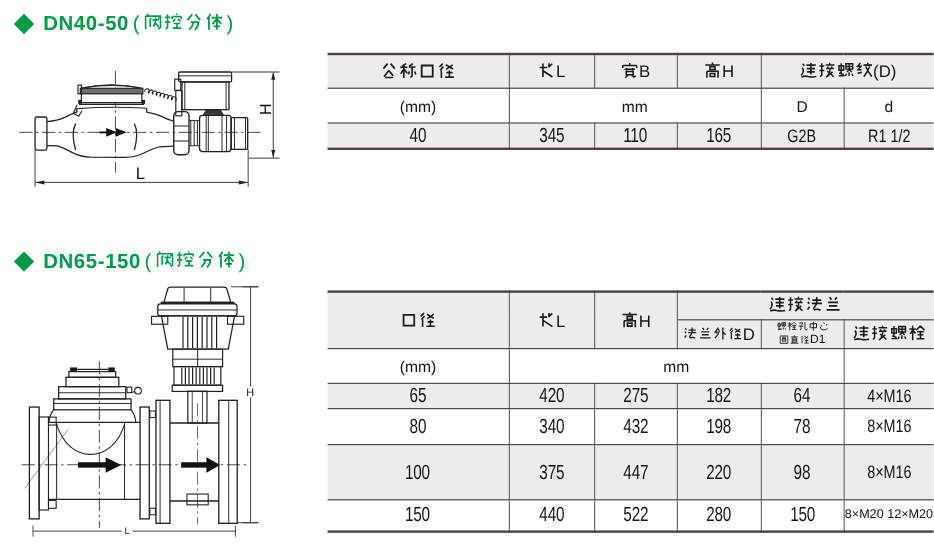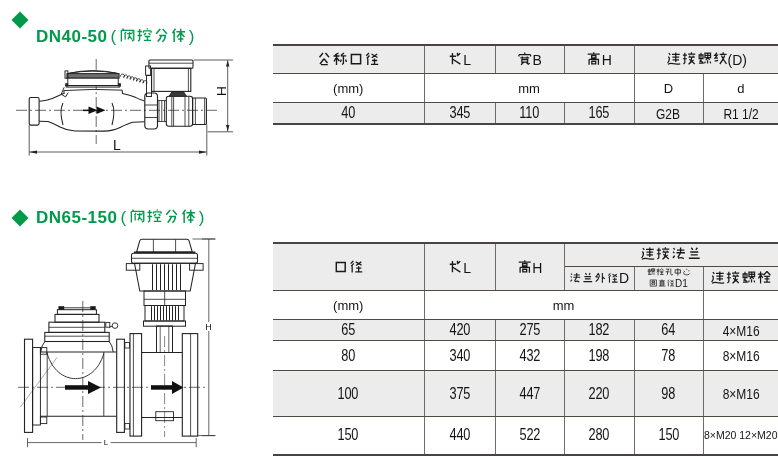--- a/index.html
+++ b/index.html
@@ -97,21 +97,21 @@
 <g id="g_zhong">
         <path d="M3.2 4 H12.8 V10 H3.2 Z M8 1.4 V14.4" stroke="currentColor" stroke-width="1.45" fill="none"></path>
       </g>
 <g id="g_xin">
         <path d="M3.2 5.6 L4.6 8.2 M7.6 2 L9 4.2 M12.8 4.4 L11.8 6.8 M2.2 8.6 Q2.8 12.8 6.6 13.3 Q10.8 13.8 13.6 11" stroke="currentColor" stroke-width="1.40" fill="none"></path>
       </g>
 </defs>
 </svg>
 
 <div class="dia" style="top:14px"></div>
-<div class="hd" style="top:27px">DN40-50<span style="font-weight:normal;padding:0 2px 0 3px">(</span><svg class="cjk" width="68" height="17" viewBox="0 0 64 16">
+<div class="hd" style="top:10px">DN40-50<span style="font-weight:normal;padding:0 2px 0 3px">(</span><svg class="cjk" width="68" height="17" viewBox="0 0 64 16">
       <use href="#g_fa2"></use>
       <use href="#g_kong2" x="16"></use>
       <use href="#g_fen" x="32"></use>
       <use href="#g_ti" x="48"></use>
     </svg><span style="font-weight:normal;padding-left:2px">)</span></div>
 
 <svg class="abs" style="left:0;top:40px" width="260" height="170" viewBox="0 40 260 170" id="d1" fill="none" stroke="#222" stroke-width="1">
 
   <path d="M16,110.3 H219" stroke-width="0.8" stroke="#444" stroke-dasharray="11 3 2 3"></path>
 
@@ -449,21 +449,21 @@
 
 <tr class="gy" style="height:46px">
         <td><span class="n">100</span></td>
         <td><span class="n">375</span></td>
         <td><span class="n">447</span></td>
         <td><span class="n">220</span></td>
         <td><span class="n">98</span></td>
         <td><span class="n2">8×M16</span></td>
       </tr>
 
-<tr style="height:38px">
+<tr style="height:26px">
         <td><span class="n">150</span></td>
         <td><span class="n">440</span></td>
         <td><span class="n">522</span></td>
         <td><span class="n">280</span></td>
         <td><span class="n">150</span></td>
         <td style="font-size:10.5px;white-space:nowrap">8×M20 12×M20</td>
       </tr>
 </tbody>
   </table>
 

